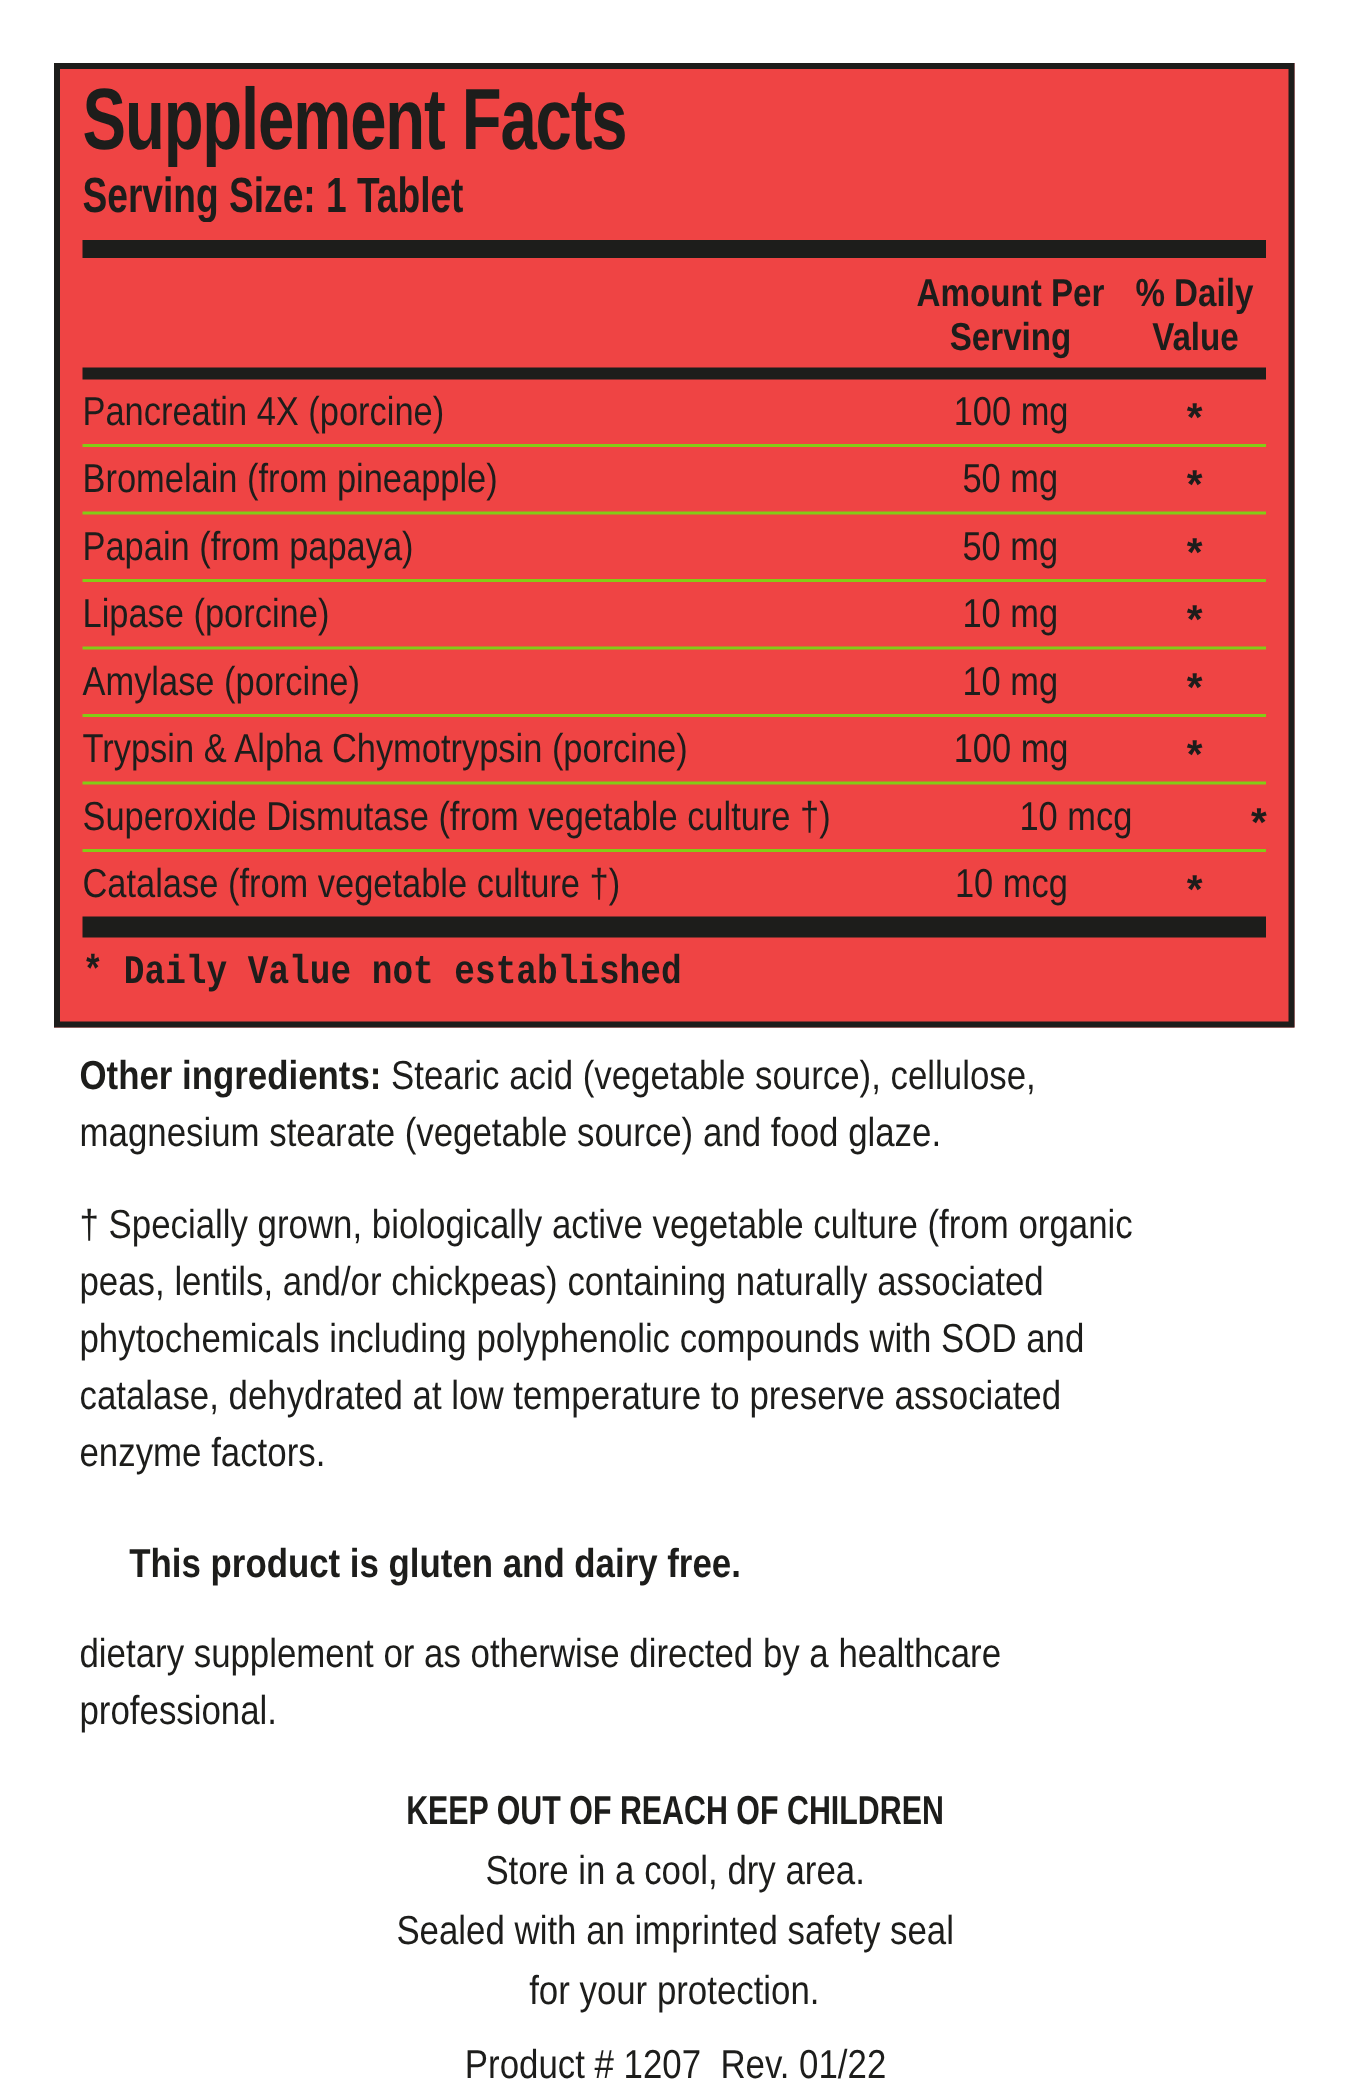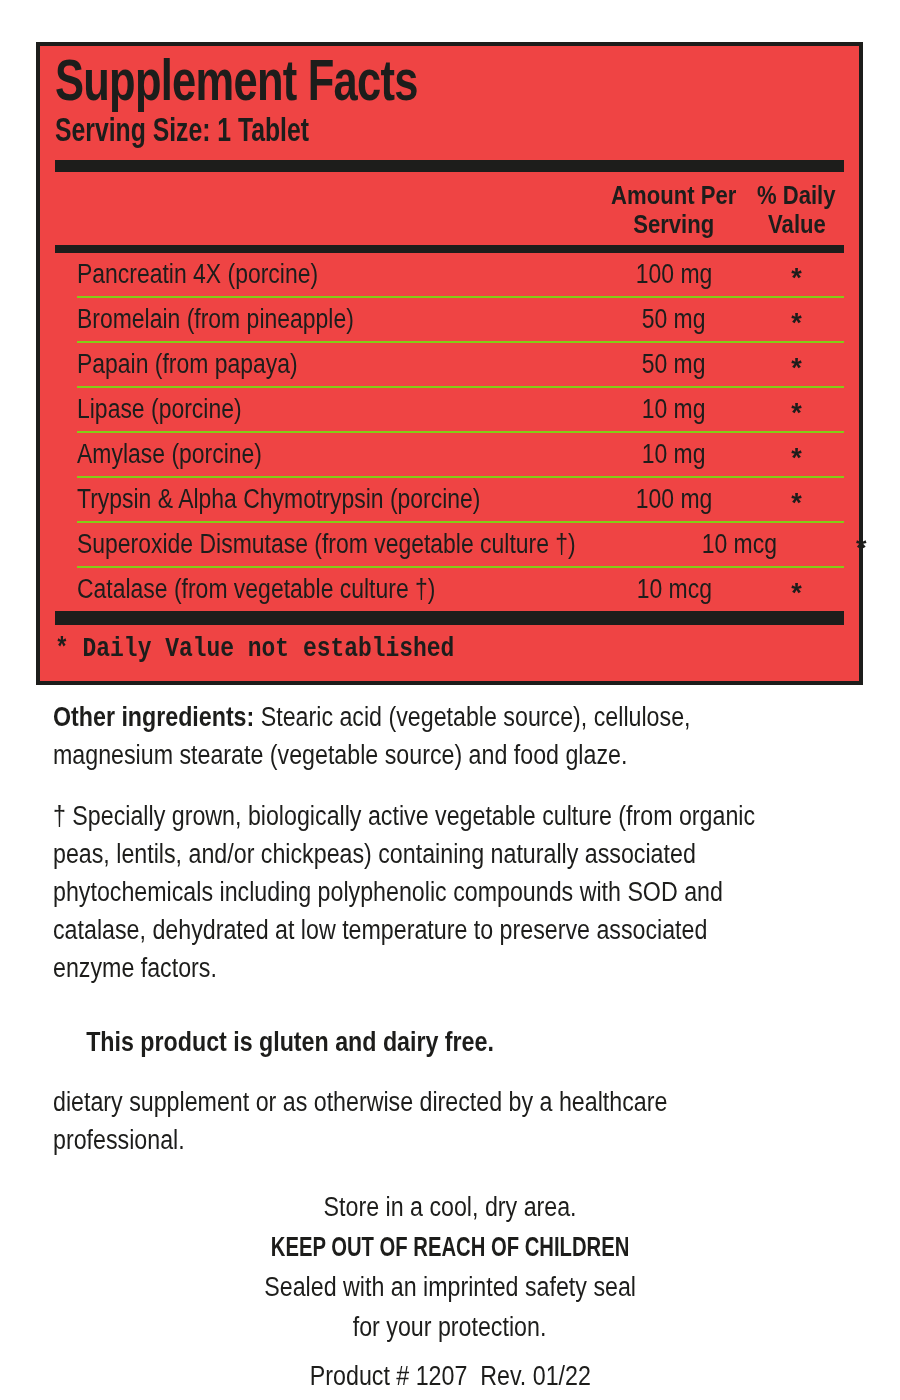--- a/index.html
+++ b/index.html
@@ -50,21 +50,20 @@
   }
   .bar { background: #1d1d1b; }
   .bar-top    { height: 12px; margin-top: 12px; }
   .bar-mid    { height: 8px; }
   .bar-bottom { height: 14px; }
 
   .grid3 {
     display: grid;
     grid-template-columns: 1fr 150px 95px;
     align-items: center;
-    margin-left: 22px;
   }
   .t-header {
     padding: 9px 0 6px 0;
     font-size: 26px;
     font-weight: bold;
     line-height: 29px;
   }
   .t-header .col { text-align: center; align-self: end; }
 
   .t-body { }
@@ -212,22 +211,22 @@
   <div class="p-gluten">
     <div class="ln"><span class="ib s86 cC">This product is gluten and dairy free.</span></div>
   </div>
 
   <div class="p-rec">
     <div class="ln"><span class="ib s86 cL">dietary supplement or as otherwise directed by a healthcare</span></div>
     <div class="ln"><span class="ib s86 cL">professional.</span></div>
   </div>
 
   <div class="p-keep">
+    <div class="ln shout"><span class="ib s75 cC">KEEP OUT OF REACH OF CHILDREN</span></div>
     <div class="ln"><span class="ib s86 cC">Store in a cool, dry area.</span></div>
-    <div class="ln shout"><span class="ib s75 cC">KEEP OUT OF REACH OF CHILDREN</span></div>
     <div class="ln"><span class="ib s86 cC">Sealed with an imprinted safety seal</span></div>
     <div class="ln"><span class="ib s86 cC">for your protection.</span></div>
   </div>
 
   <div class="p-product">
     <div class="ln"><span class="ib s86 cC pre">Product # 1207  Rev. 01/22</span></div>
   </div>
 
 </div>
 

